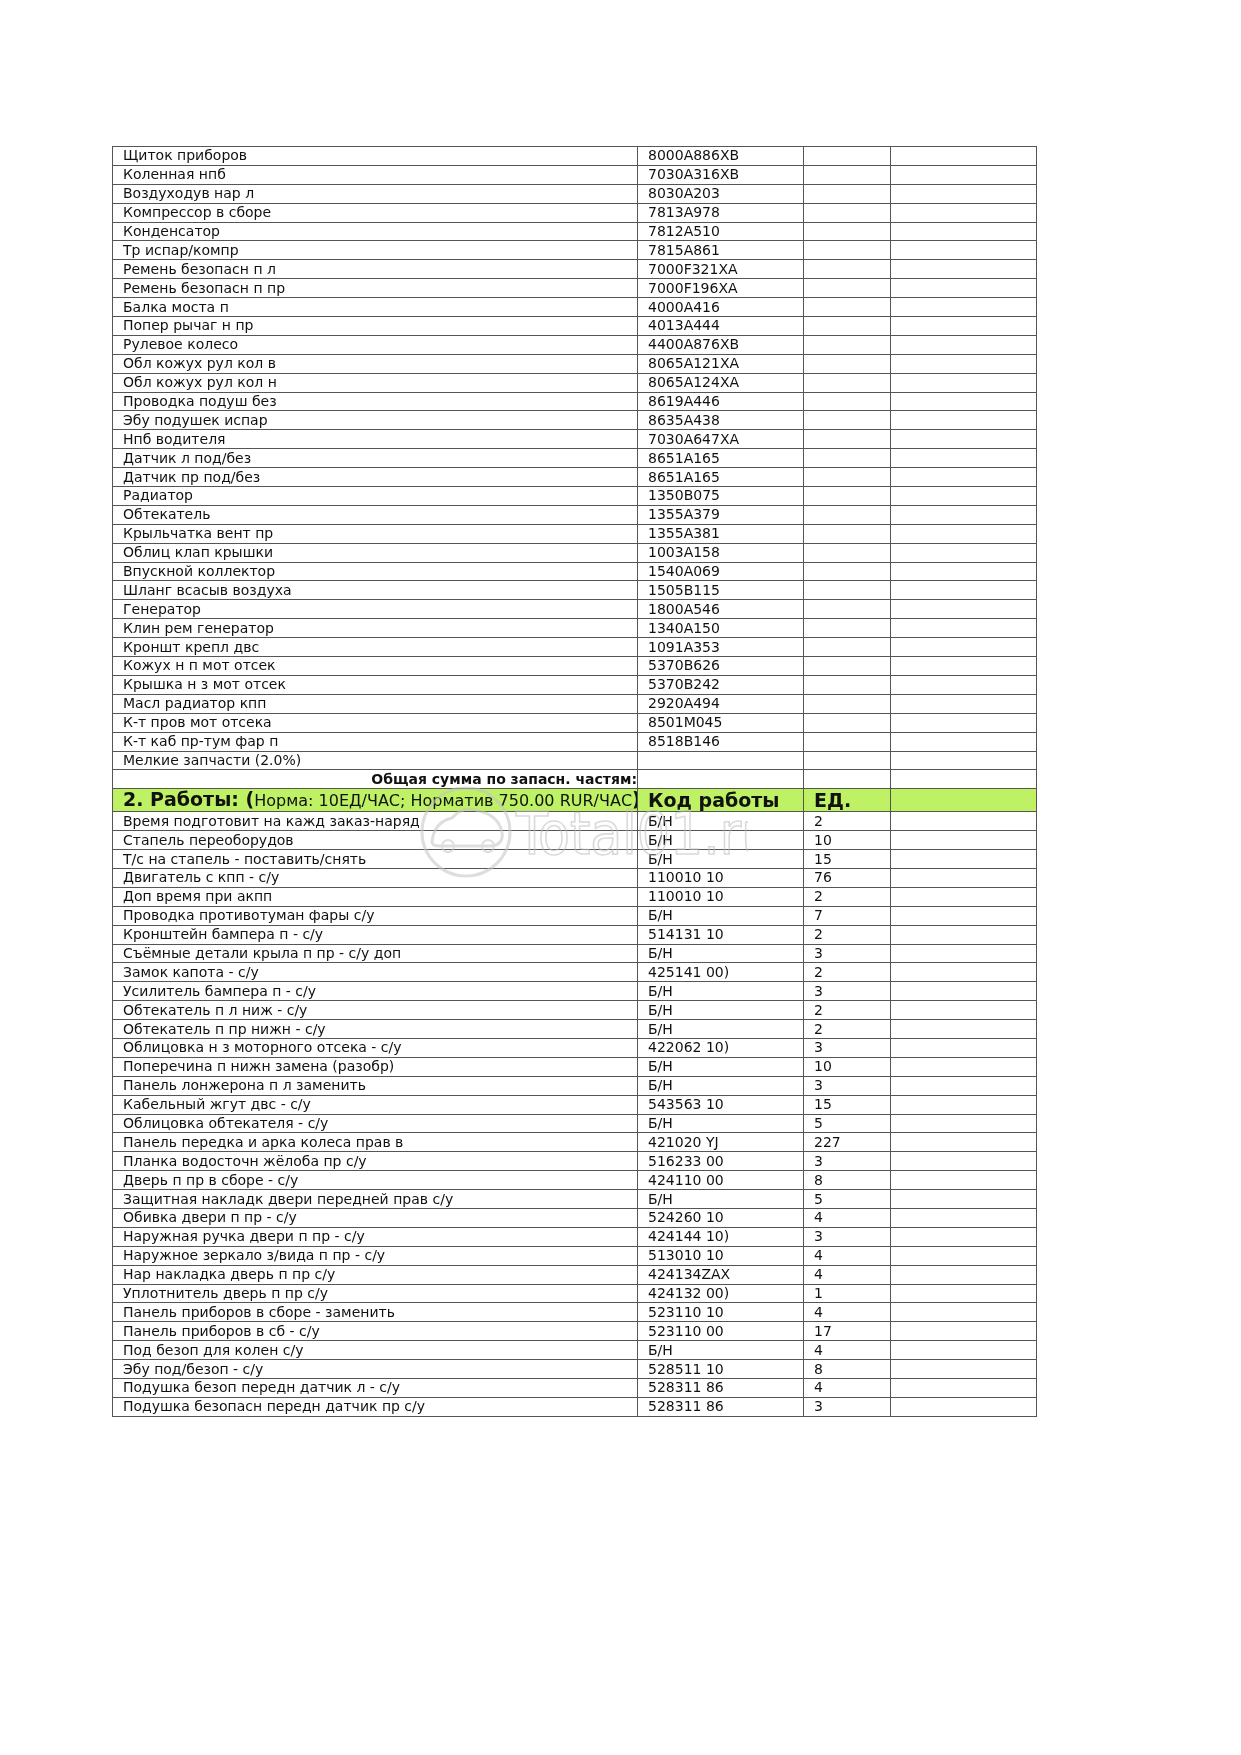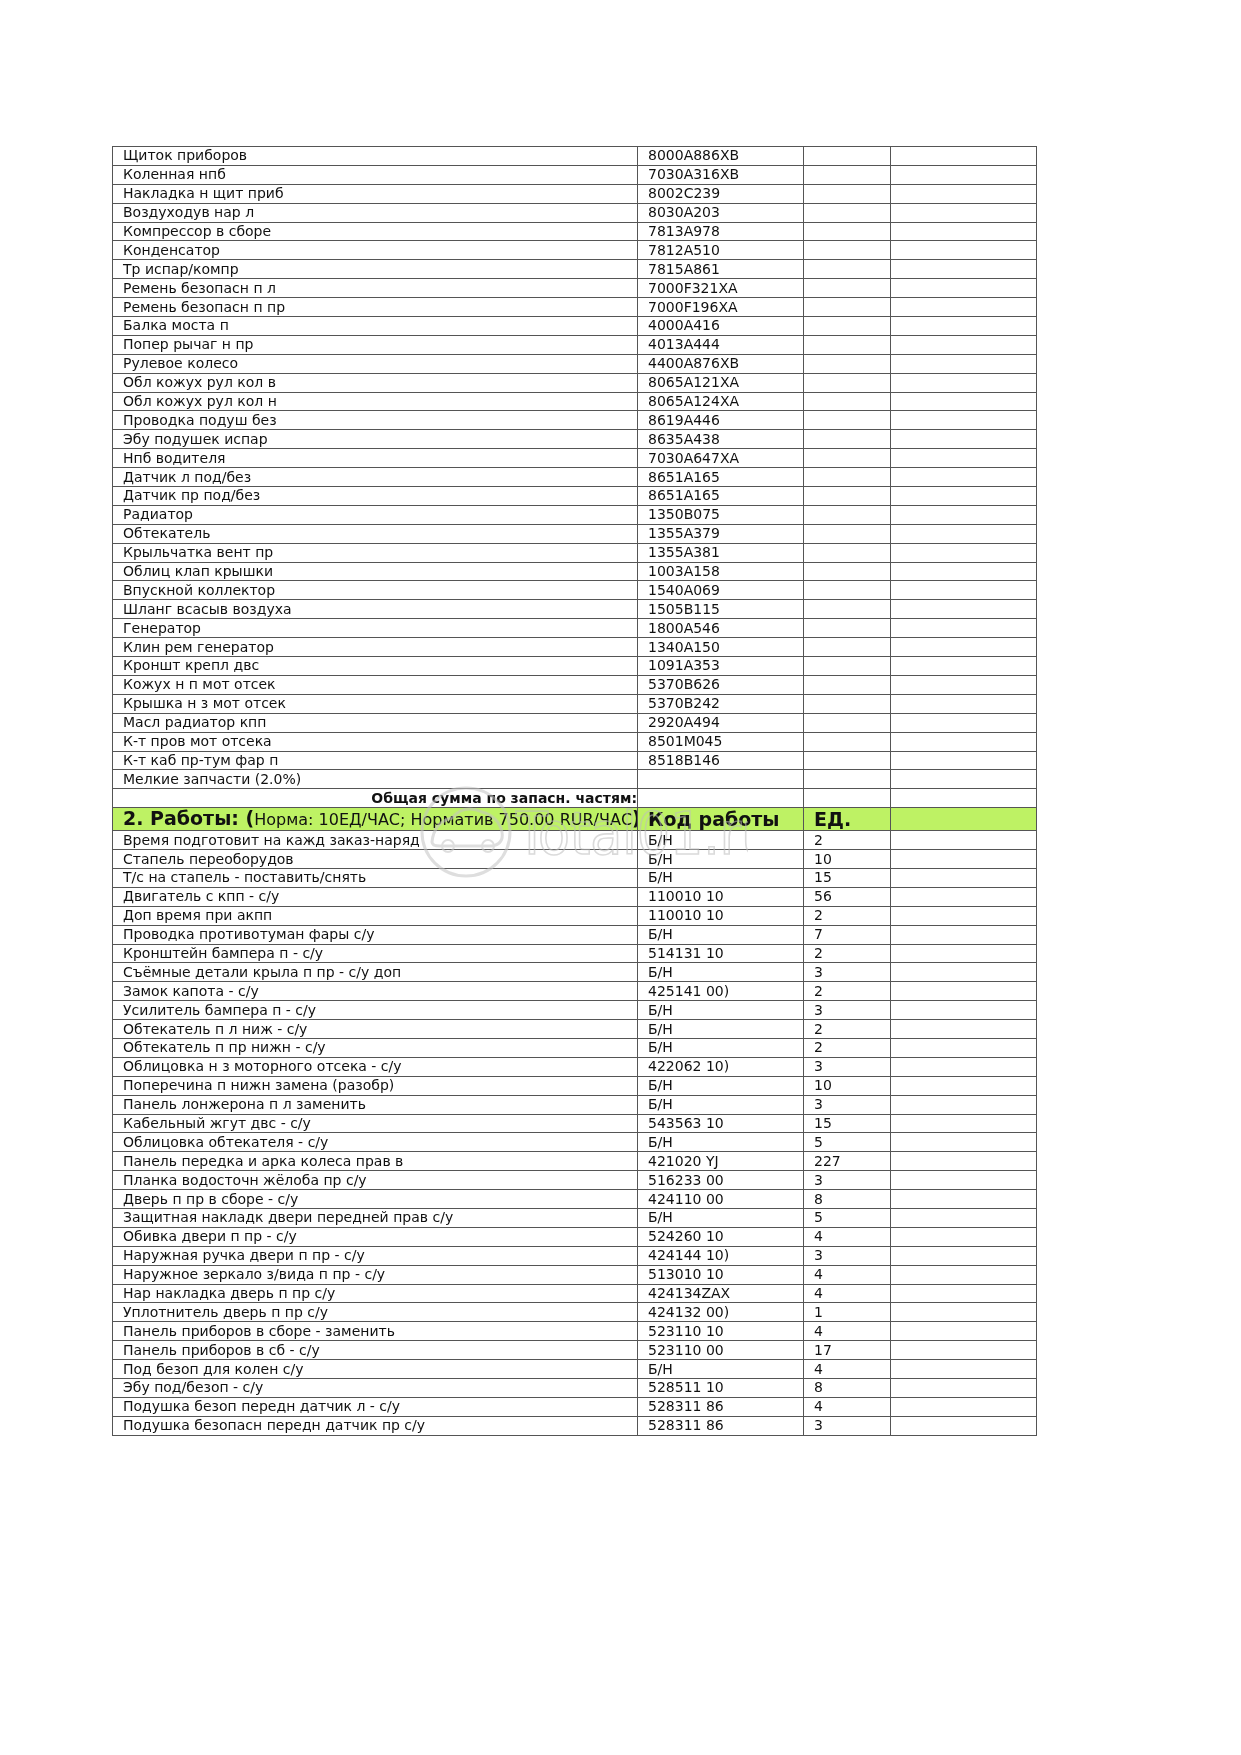--- a/index.html
+++ b/index.html
@@ -40,26 +40,20 @@
           <td></td>
           <td></td>
         </tr>
         <tr>
           <td>Коленная нпб</td>
           <td>7030A316XB</td>
           <td></td>
           <td></td>
         </tr>
         <tr>
-          <td>Накладка н щит приб</td>
-          <td>8002C239</td>
-          <td></td>
-          <td></td>
-        </tr>
-        <tr>
           <td>Воздуходув нар л</td>
           <td>8030A203</td>
           <td></td>
           <td></td>
         </tr>
         <tr>
           <td>Компрессор в сборе</td>
           <td>7813A978</td>
           <td></td>
           <td></td>
@@ -270,21 +264,21 @@
         </tr>
         <tr>
           <td>Т/с на стапель - поставить/снять</td>
           <td>Б/Н</td>
           <td>15</td>
           <td></td>
         </tr>
         <tr>
           <td>Двигатель с кпп - с/у</td>
           <td>110010 10</td>
-          <td>56</td>
+          <td>76</td>
           <td></td>
         </tr>
         <tr>
           <td>Доп время при акпп</td>
           <td>110010 10</td>
           <td>2</td>
           <td></td>
         </tr>
         <tr>
           <td>Проводка противотуман фары с/у</td>

